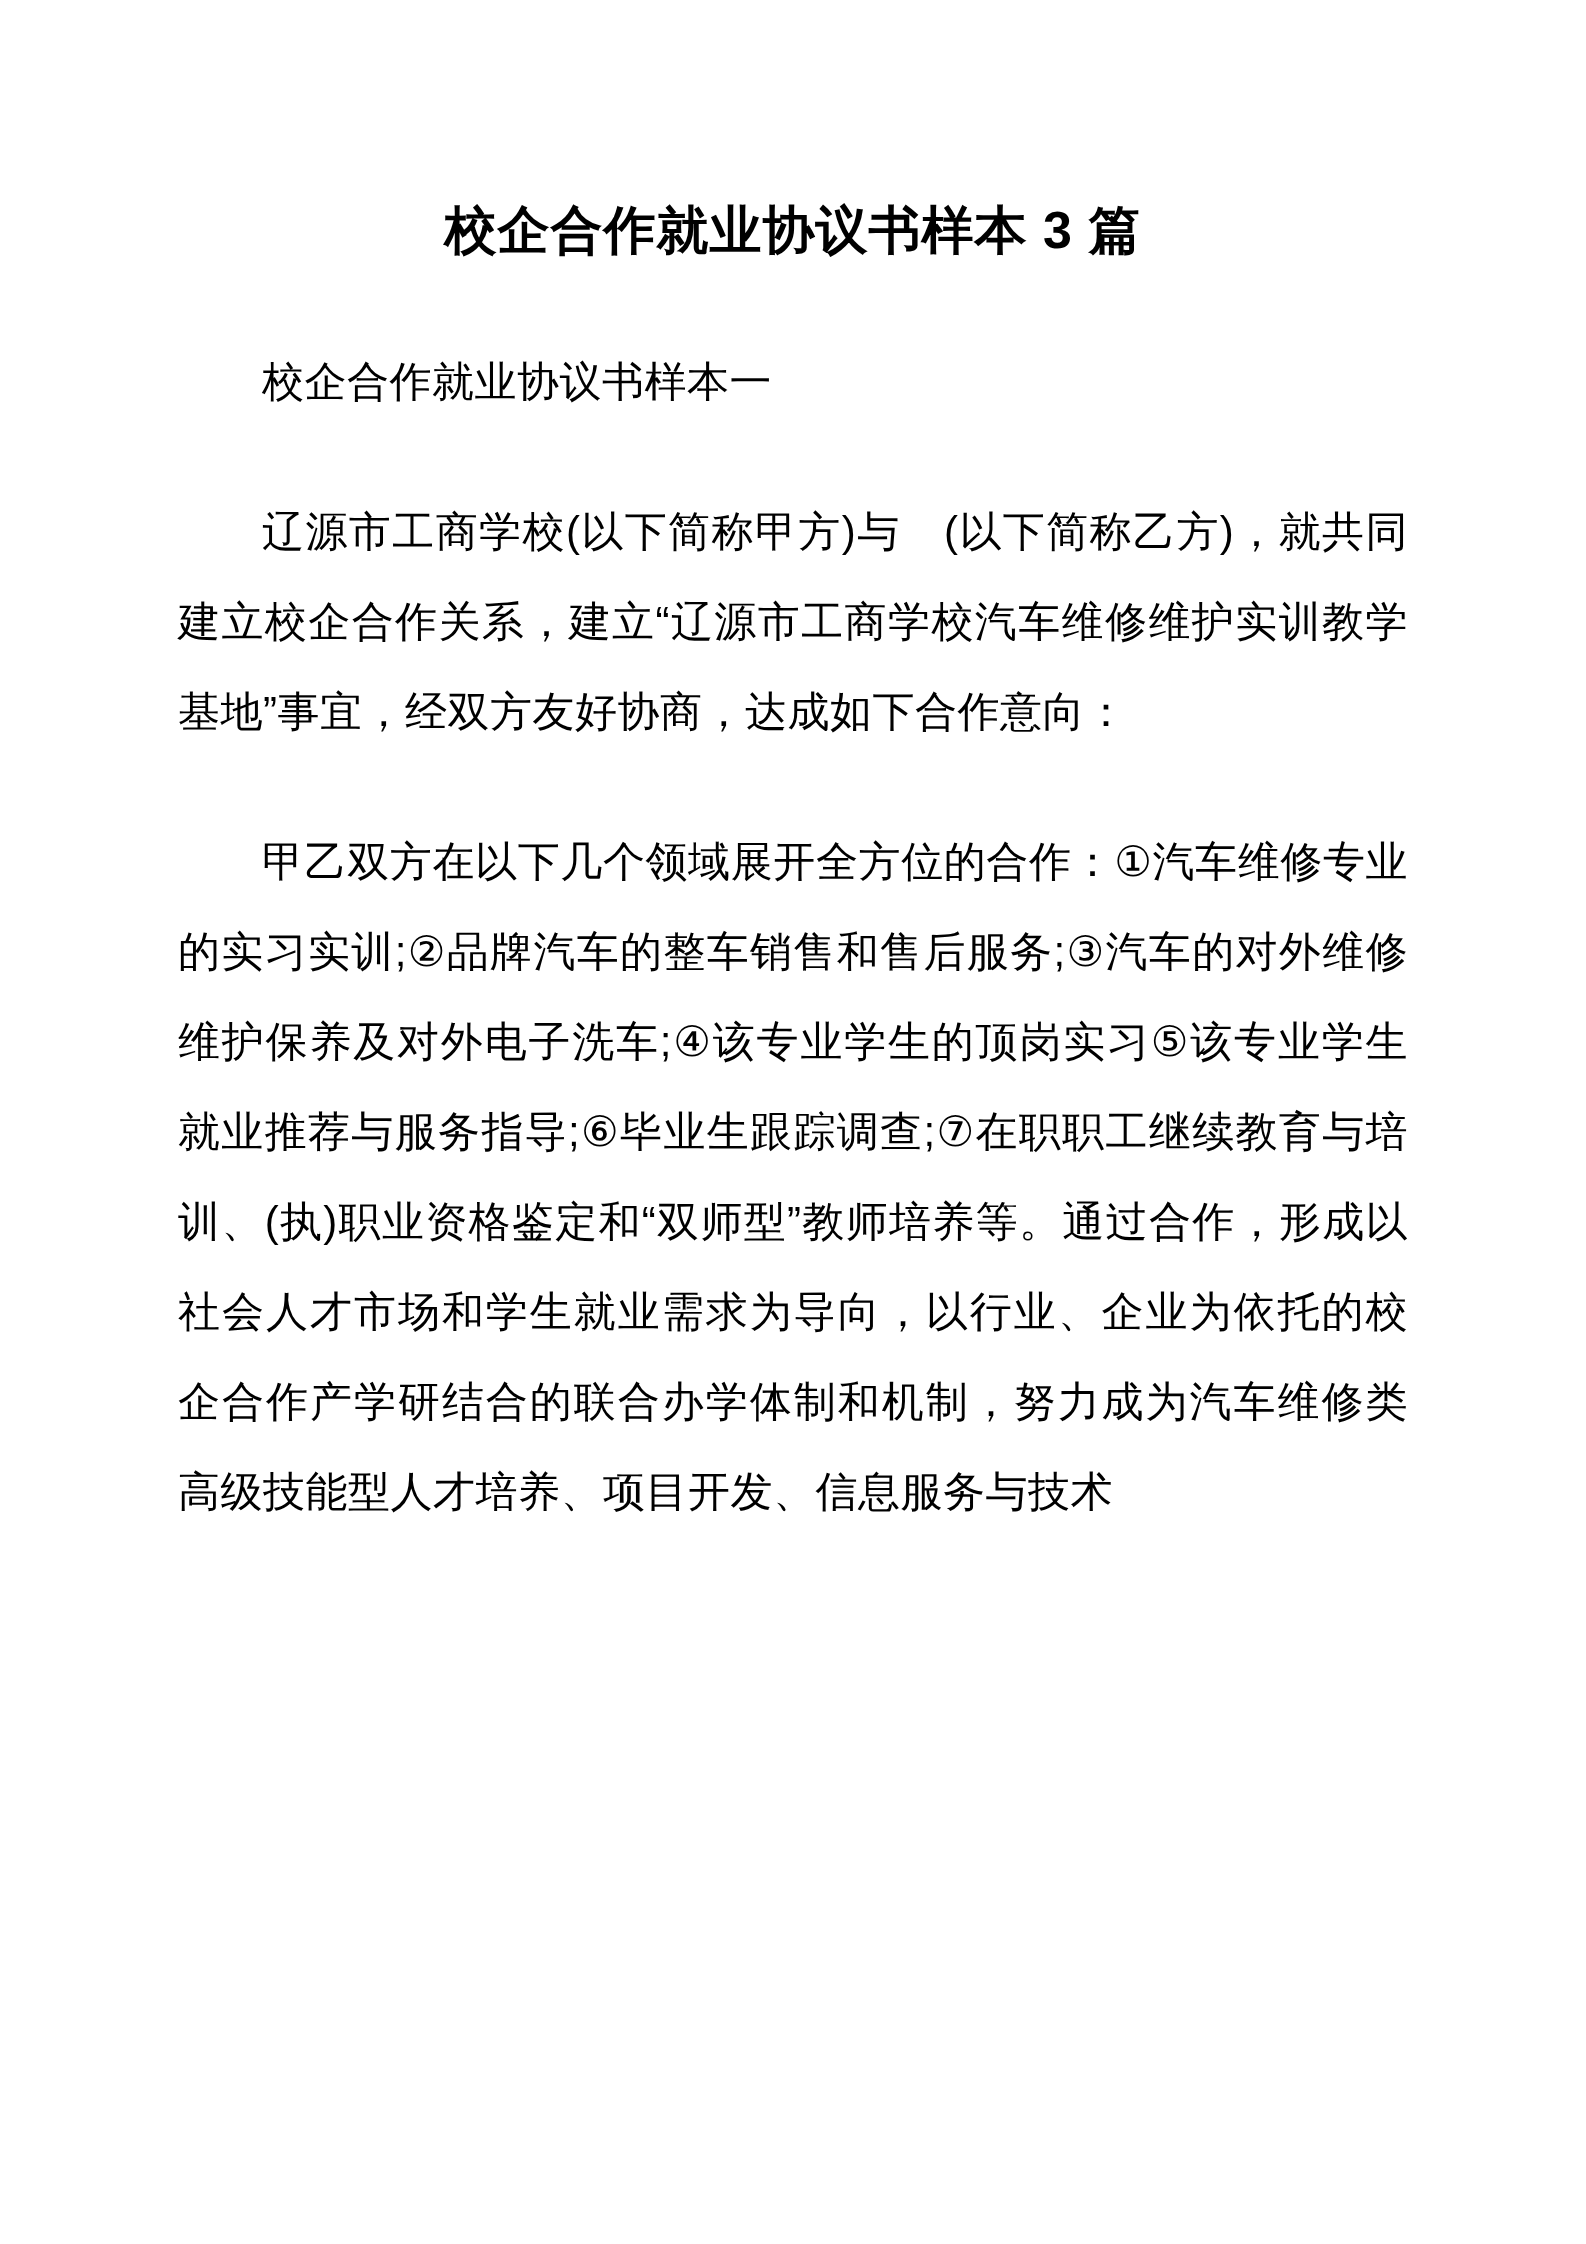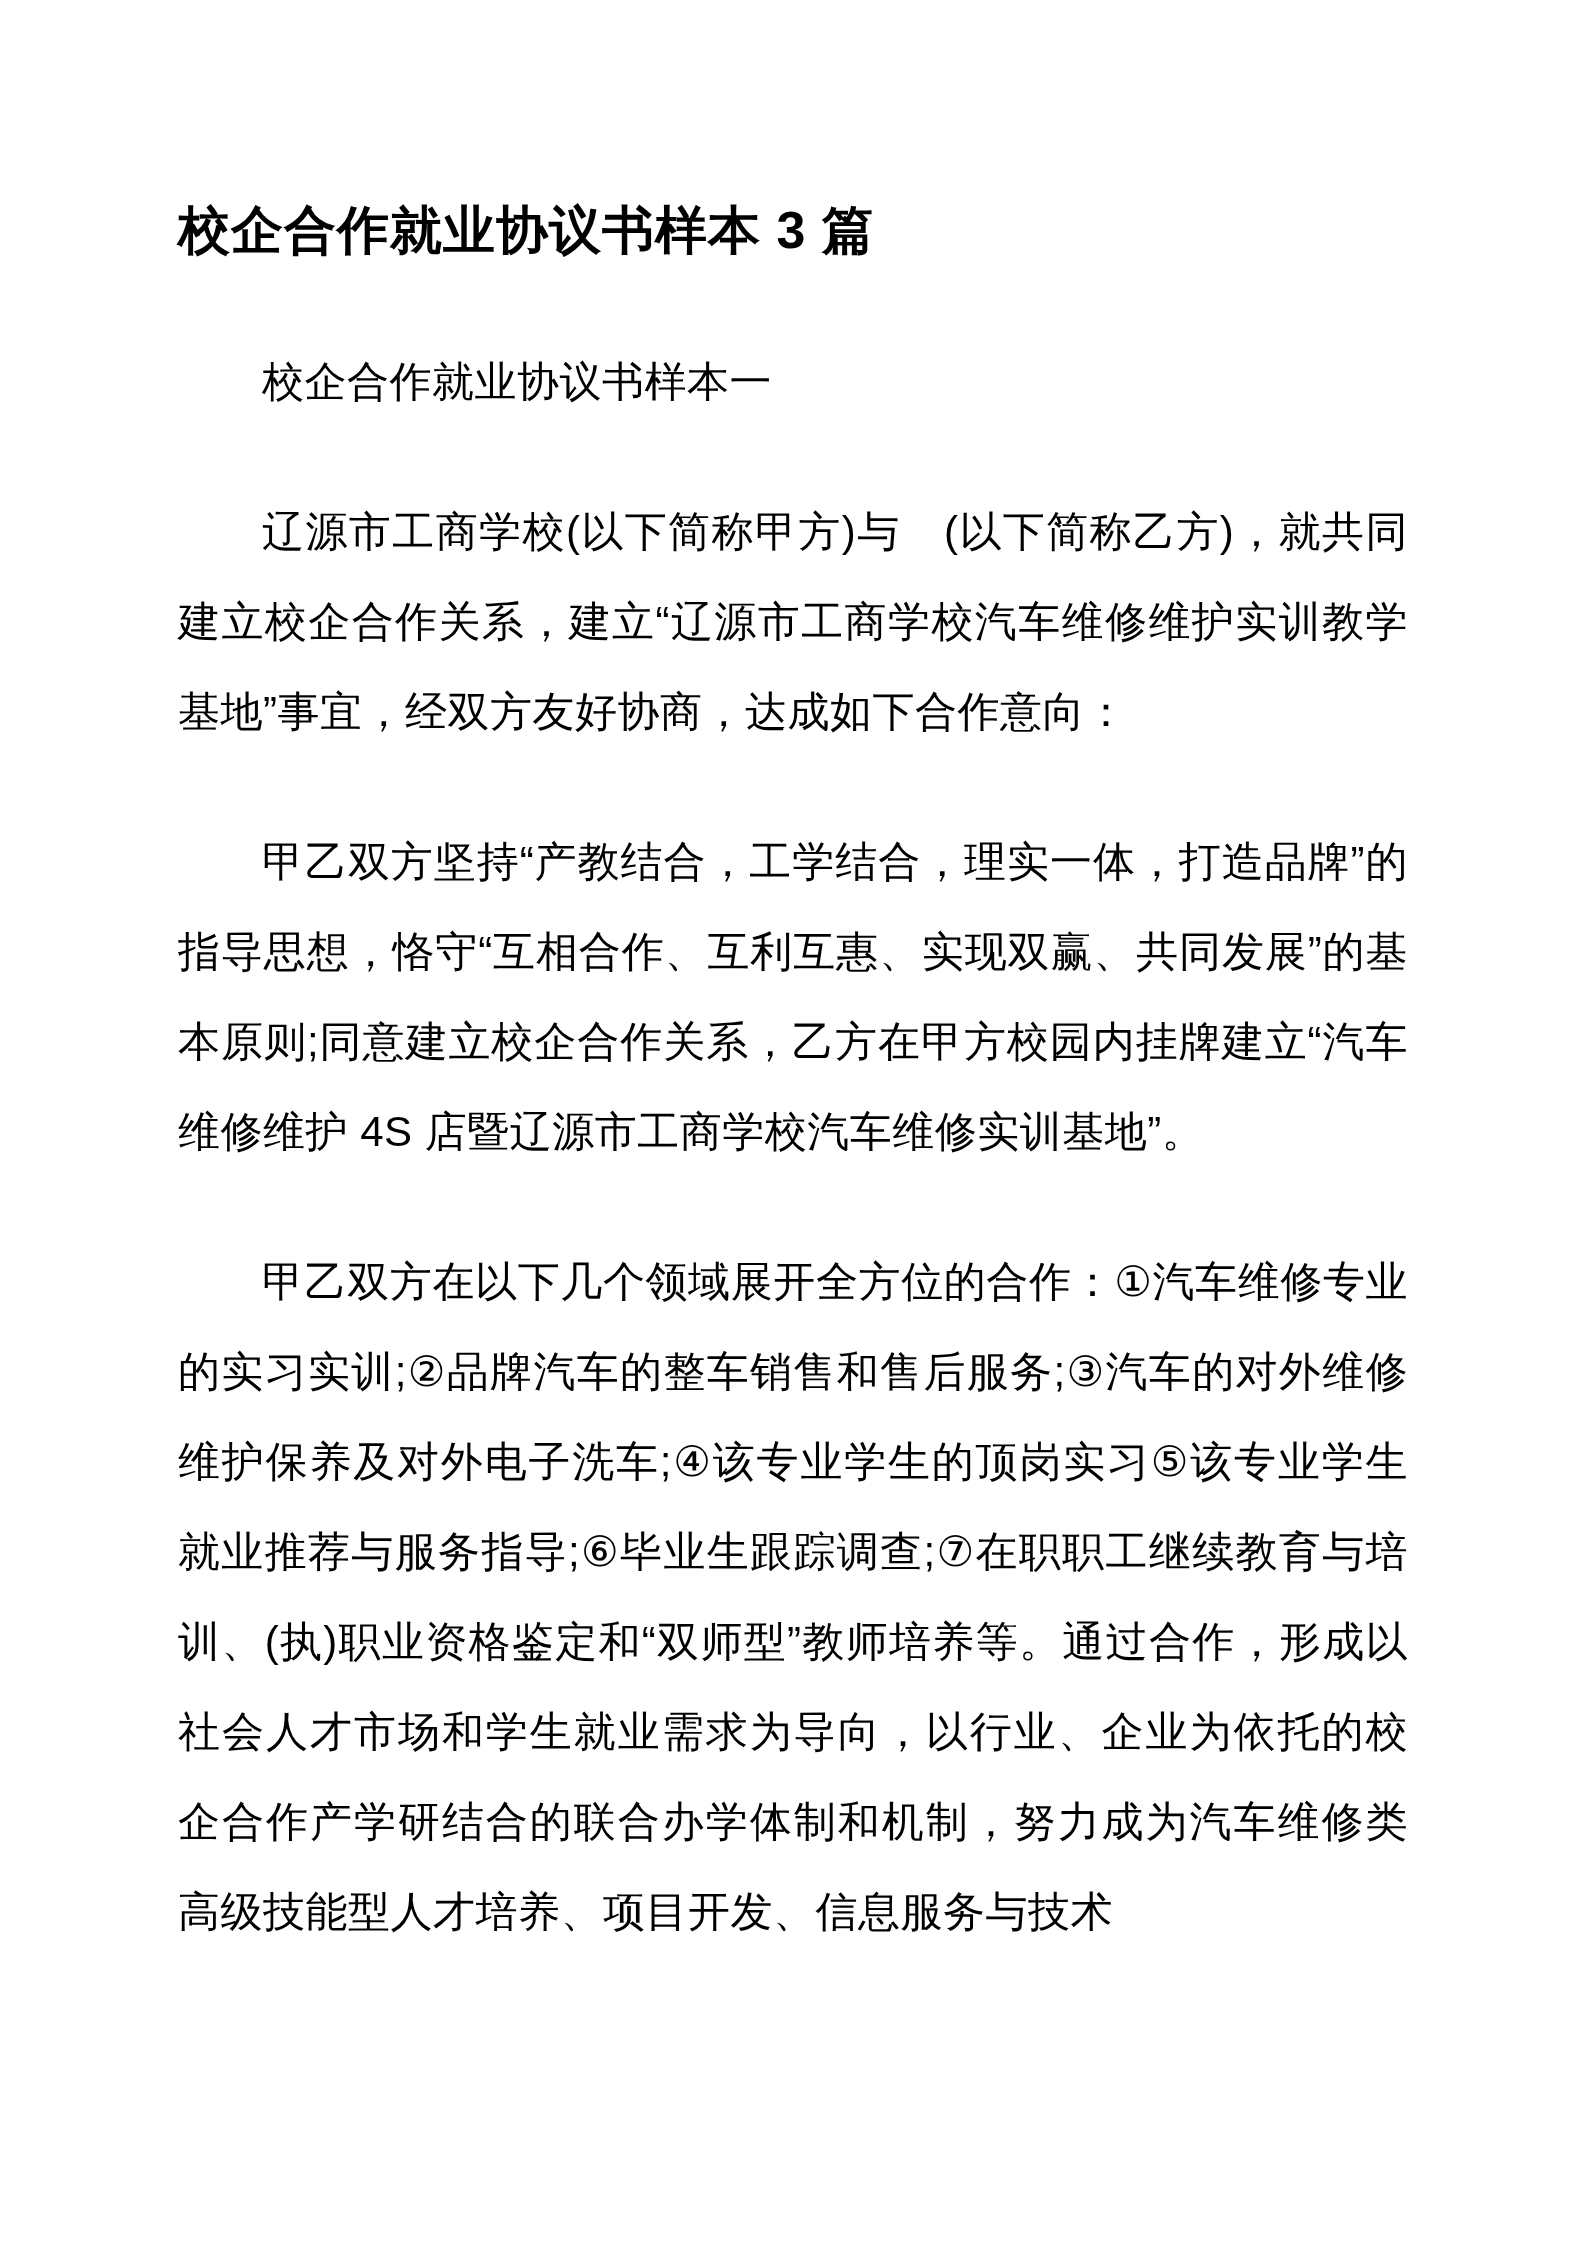--- a/index.html
+++ b/index.html
@@ -17,21 +17,21 @@
     padding: 195px 178px 0 178px;
     font-family: "Liberation Sans", "DejaVu Sans", sans-serif;
     color: #000000;
     overflow: hidden;
   }
   .doc-title {
     margin: 0;
     font-size: 52px;
     line-height: 70px;
     font-weight: 700;
-    text-align: left;
+    text-align: center;
     letter-spacing: 1px;
   }
   .para {
     margin: 60px 0 0 0;
     font-size: 42px;
     line-height: 90px;
     font-weight: 400;
     text-align: justify;
     text-indent: 2em;
     word-break: break-all;
@@ -45,16 +45,15 @@
 <body>
 
 <div class="page">
   <h1 class="doc-title">校企合作就业协议书样本 3 篇</h1>
 
   <p class="para subtitle">校企合作就业协议书样本一</p>
 
   <p class="para">辽源市工商学校(以下简称甲方)与　(以下简称乙方)，就共同建立校企合作关系，建立“辽源市工商学校汽车维修维护实训教学基地”事宜，经双方友好协商，达成如下合作意向：</p>
 
 
-  <p class="para">甲乙双方坚持“产教结合，工学结合，理实一体，打造品牌”的指导思想，恪守“互相合作、互利互惠、实现双赢、共同发展”的基本原则;同意建立校企合作关系，乙方在甲方校园内挂牌建立“汽车维修维护 4S 店暨辽源市工商学校汽车维修实训基地”。</p>
 
   <p class="para">甲乙双方在以下几个领域展开全方位的合作：①汽车维修专业的实习实训;②品牌汽车的整车销售和售后服务;③汽车的对外维修维护保养及对外电子洗车;④该专业学生的顶岗实习⑤该专业学生就业推荐与服务指导;⑥毕业生跟踪调查;⑦在职职工继续教育与培训、(执)职业资格鉴定和“双师型”教师培养等。通过合作，形成以社会人才市场和学生就业需求为导向，以行业、企业为依托的校企合作产学研结合的联合办学体制和机制，努力成为汽车维修类高级技能型人才培养、项目开发、信息服务与技术</p>
 </div>
 
 </body></html>

